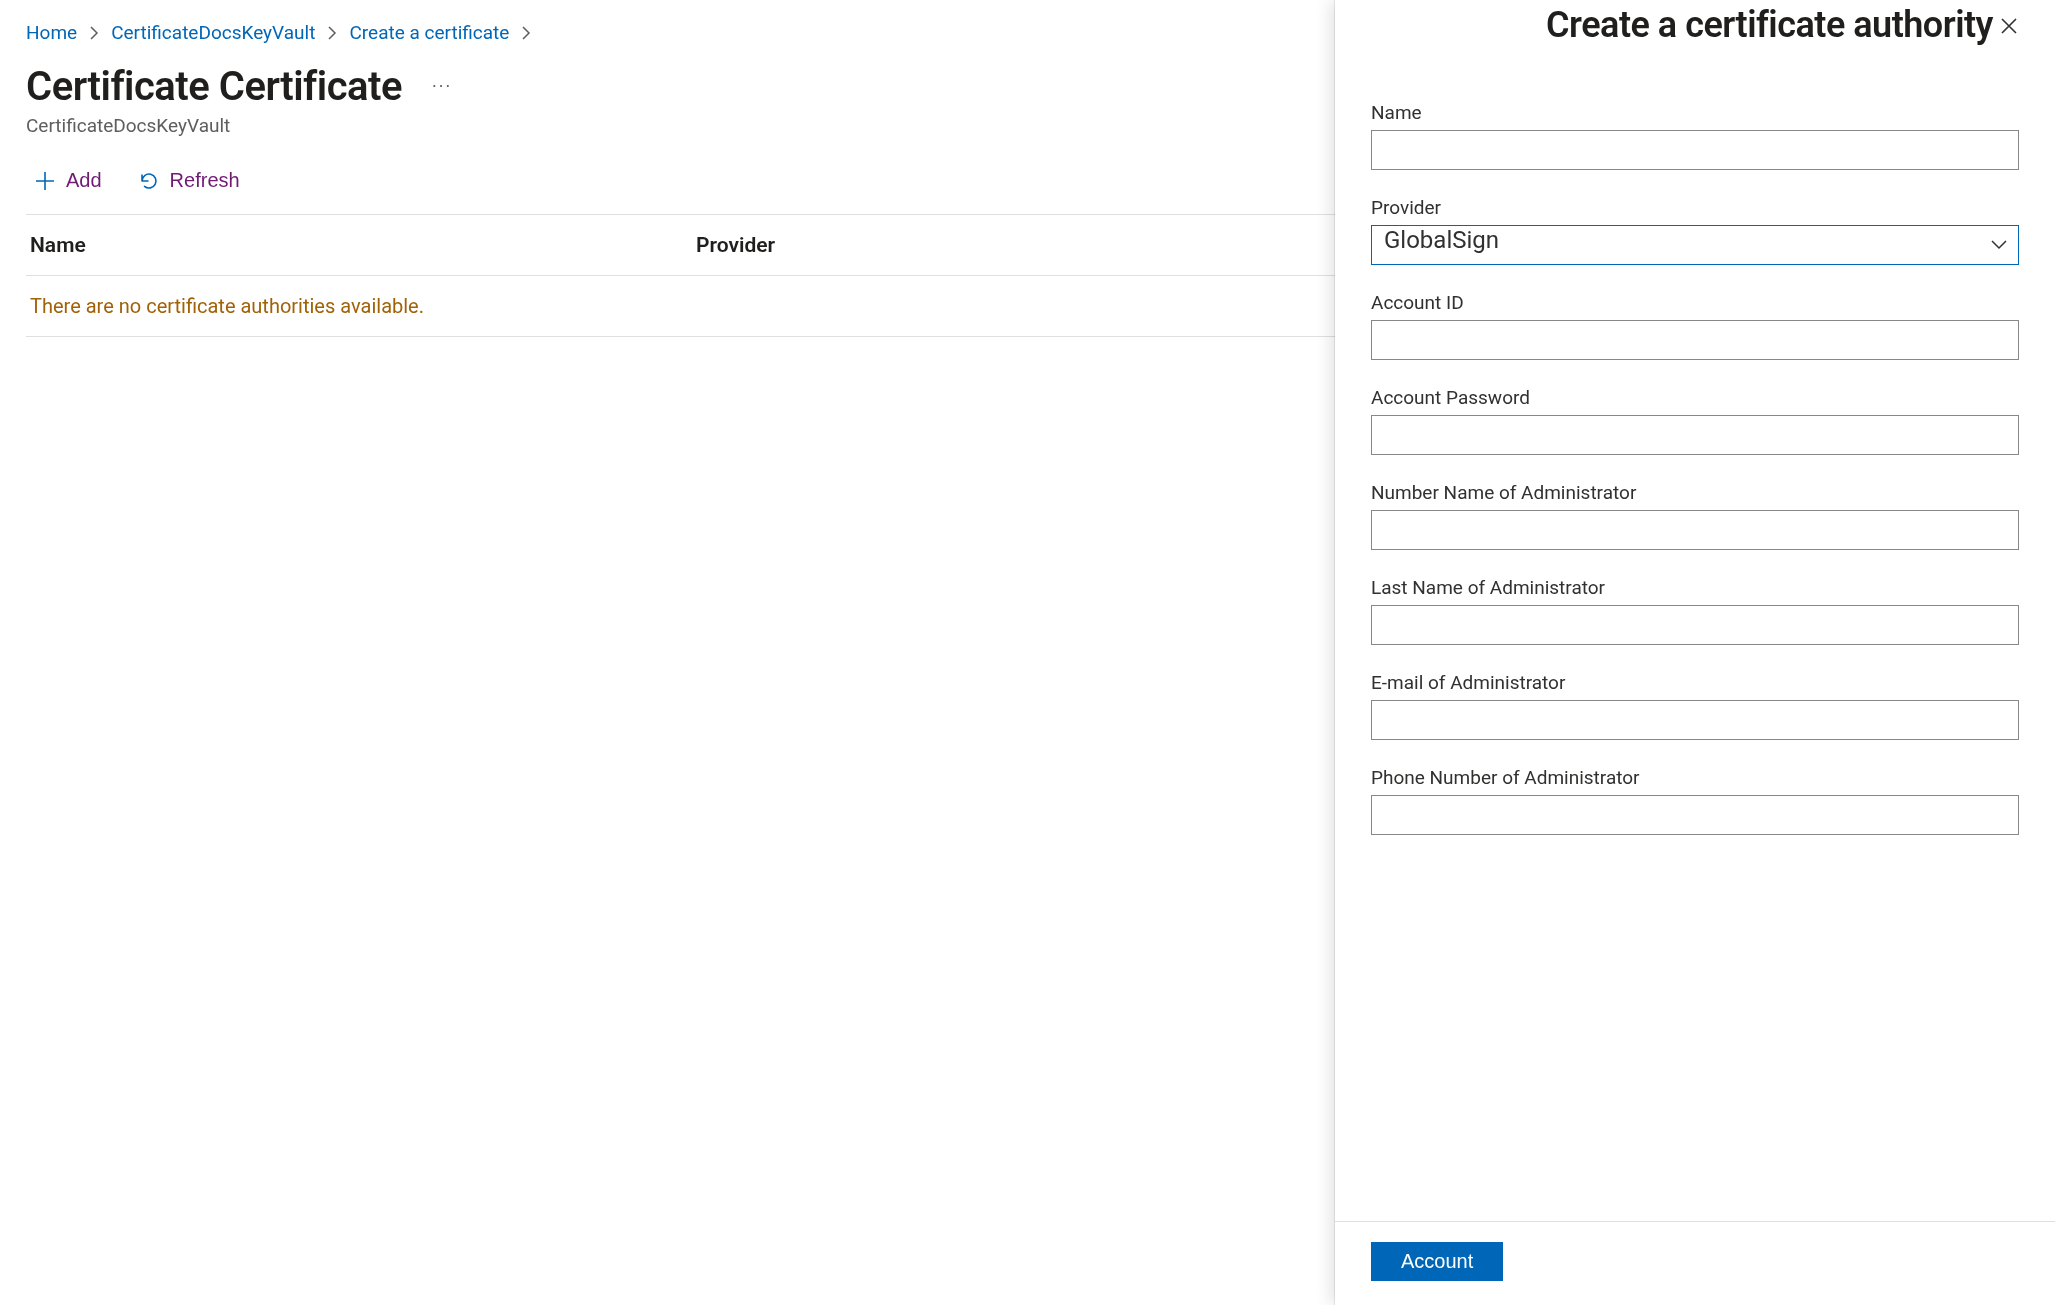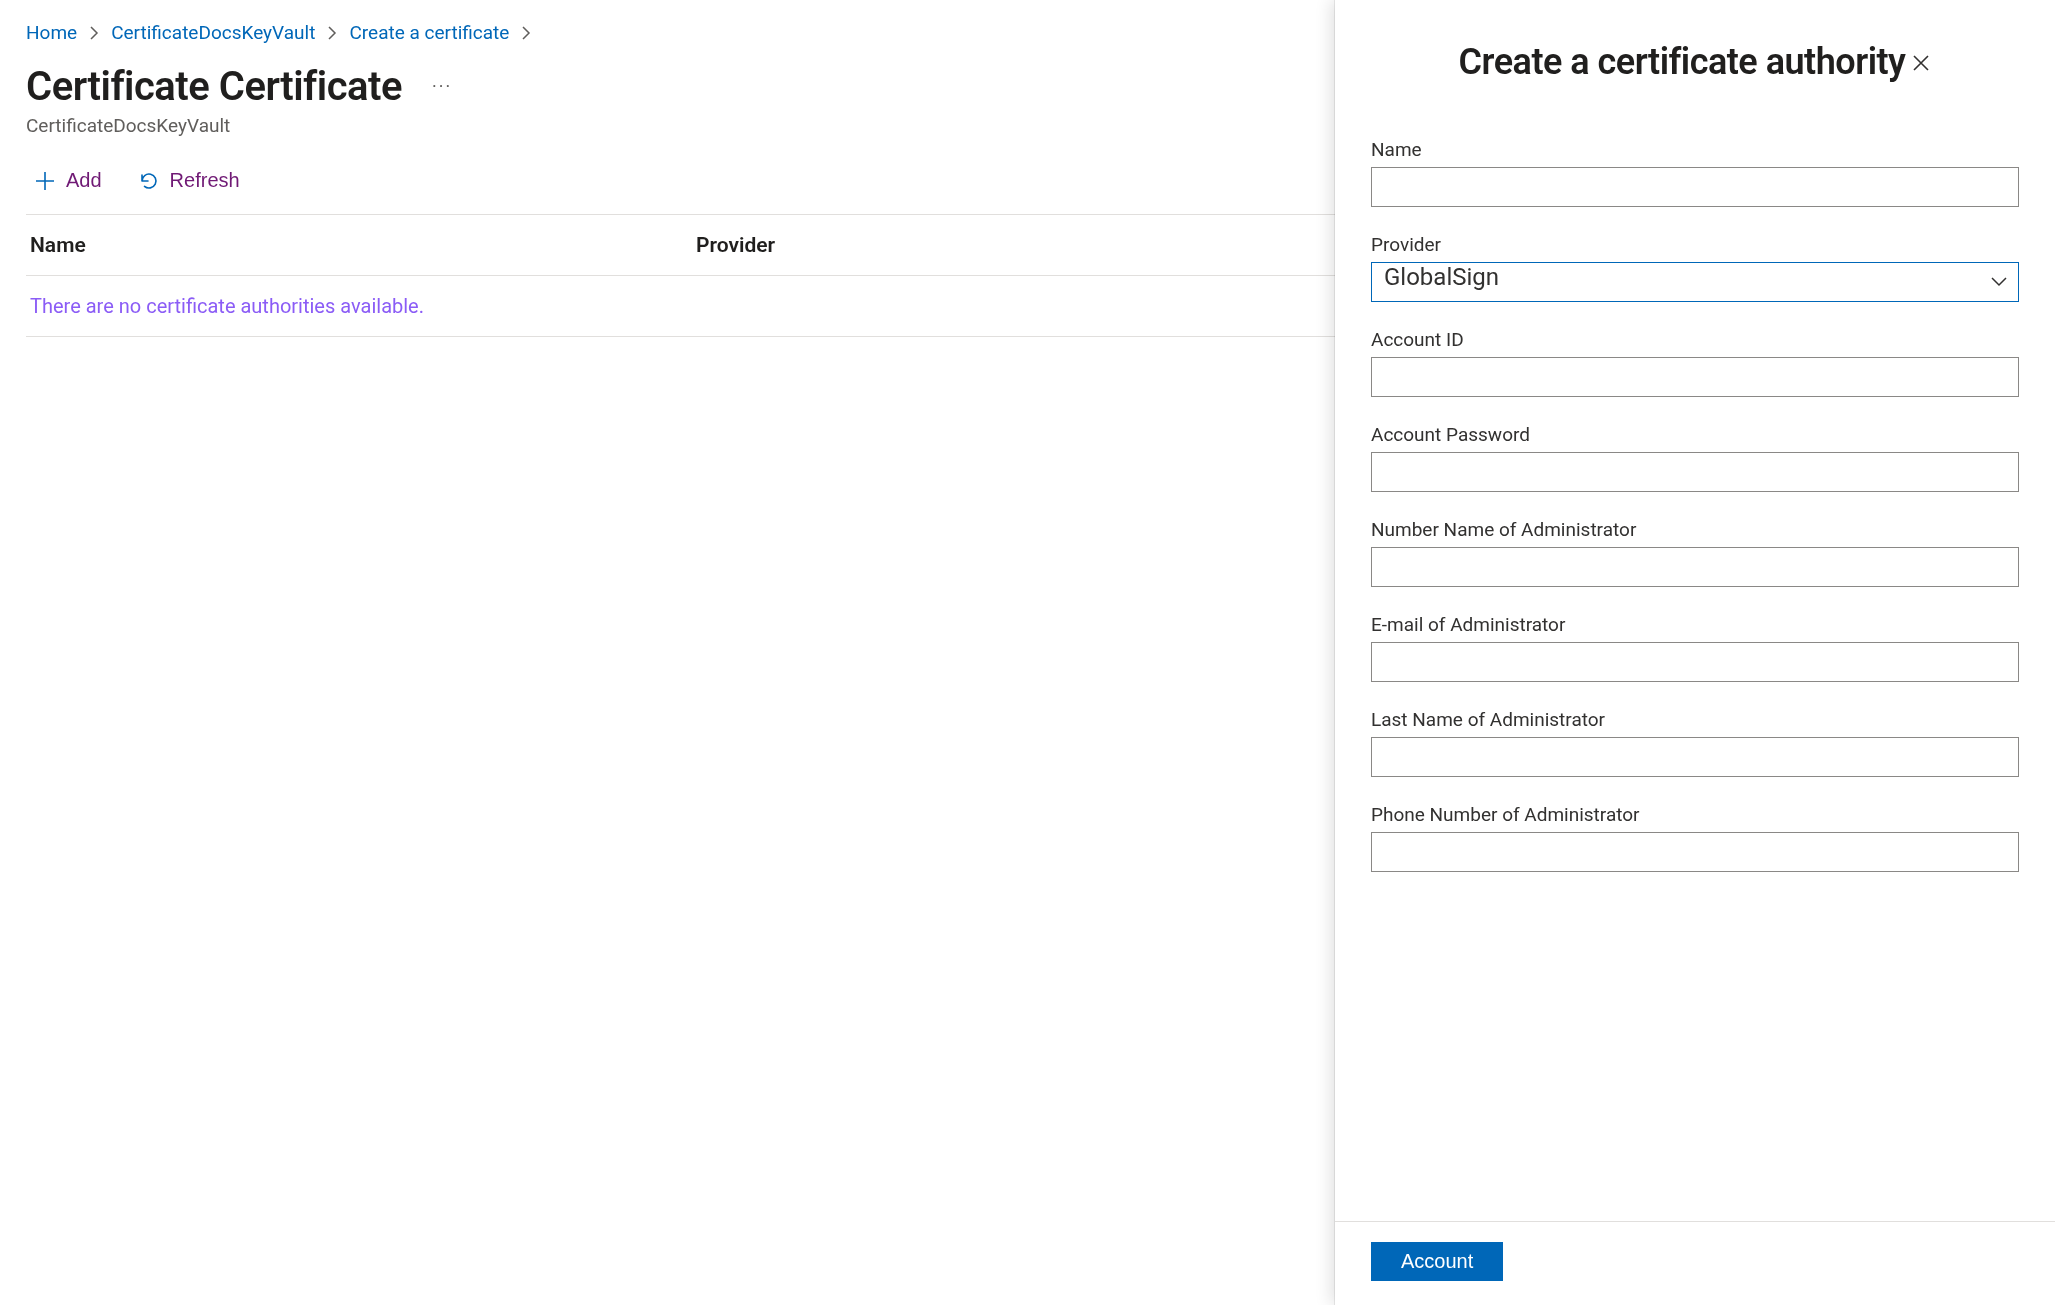--- a/index.html
+++ b/index.html
@@ -106,43 +106,42 @@
     font-size: 21px;
     font-weight: 600;
     color: #201f1e;
   }
   .th-name  { flex: 0 0 670px; padding-left: 4px; }
   .th-provider { flex: 1; }
 
   .empty-row {
     padding: 18px 0 18px 4px;
     font-size: 20px;
-    color: #8b5cf6;
+    color: #a16207;
     border-bottom: 1px solid #e1dfdd;
   }
 
   
   .panel {
     position: absolute;
     top: 0;
     right: 0;
     bottom: 0;
     width: 720px;
     background: #ffffff;
     box-shadow: -1px 0 0 rgba(0,0,0,0.08), -4px 0 16px rgba(0,0,0,0.12);
     display: flex;
     flex-direction: column;
   }
 
   .panel-header {
     display: flex;
     align-items: flex-start;
-    justify-content: center;
-    padding: 10px 30px 0 36px;
-    margin-top: 31px;
+    justify-content: flex-end;
+    padding: 4px 30px 0 36px;
   }
   .panel-title {
     font-size: 36px;
     font-weight: 600;
     color: #201f1e;
     line-height: 1.2;
     letter-spacing: -0.5px;
   }
   .close-btn {
     background: transparent;
@@ -313,26 +312,26 @@
       <label class="form-label">Account Password</label>
       <input class="form-input" type="password" value="" style="">
     </div>
 
     <div class="form-group">
       <label class="form-label">Number Name of Administrator</label>
       <input class="form-input" type="text" value="" style="">
     </div>
 
     <div class="form-group">
+      <label class="form-label">Last Name of Administrator</label>
+      <input class="form-input" type="text" value="" style="">
+    </div>
+
+    <div class="form-group">
       <label class="form-label">E-mail of Administrator</label>
-      <input class="form-input" type="text" value="" style="">
-    </div>
-
-    <div class="form-group">
-      <label class="form-label">Last Name of Administrator</label>
       <input class="form-input" type="text" value="" style="">
     </div>
 
     <div class="form-group">
       <label class="form-label">Phone Number of Administrator</label>
       <input class="form-input" type="text" value="" style="">
     </div>
 
   </div>
 

